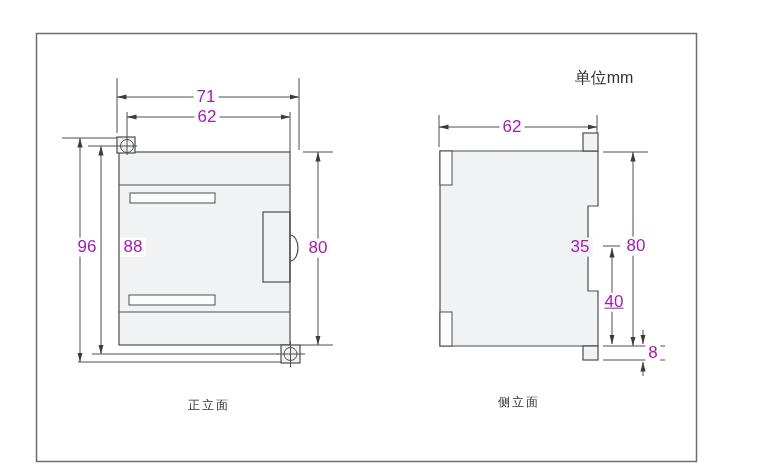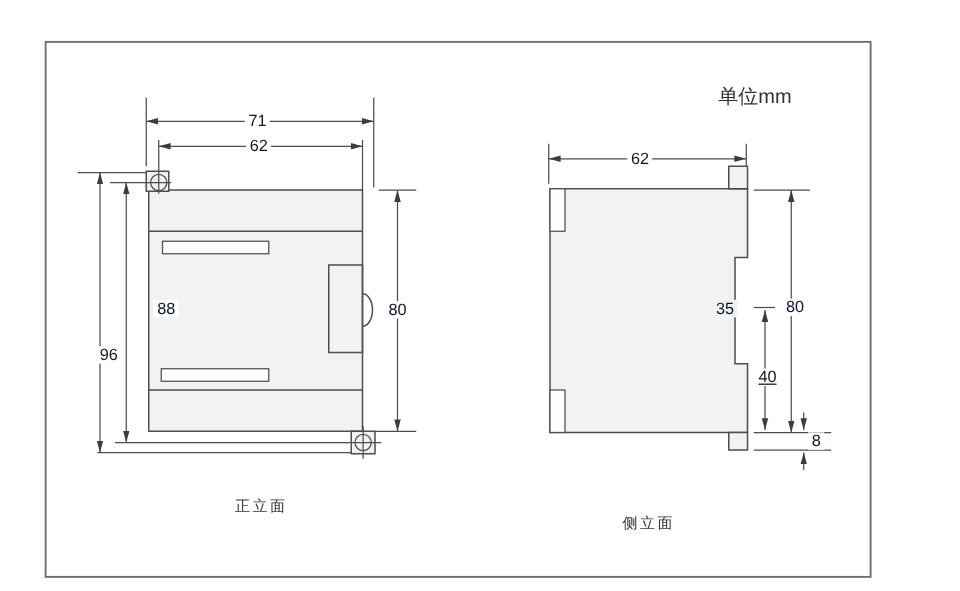--- a/index.html
+++ b/index.html
@@ -3,21 +3,21 @@
 <meta charset="utf-8">
 <style>
   html,body{margin:0;padding:0;background:#ffffff;}
   #stage{
     position:relative;width:768px;height:473px;background:#ffffff;overflow:hidden;
     font-family:"Liberation Sans","DejaVu Sans",sans-serif;
   }
   #drawing-svg{position:absolute;left:0;top:0;}
   .lbl{
     position:absolute;transform:translate(-50%,-50%);
-    font-size:13px;color:#0f172a;background:#ffffff;
+    font-size:17px;color:#a21caf;background:#ffffff;
     padding:0 3px;line-height:1.1;white-space:nowrap;z-index:5;
   }
   .lbl.on-body{background:#f1f2f4;}
   .caption{
     position:absolute;transform:translate(-50%,-50%);
     font-size:12px;color:#303030;letter-spacing:2px;white-space:nowrap;z-index:5;
   }
   .unit{
     position:absolute;transform:translate(-50%,-50%);
     font-size:16px;color:#303030;white-space:nowrap;z-index:5;
@@ -101,25 +101,25 @@
       <rect x="583" y="346" width="15" height="14" fill="#f1f2f4" stroke="#4e4e4e" stroke-width="1.2"></rect>
       <rect x="440" y="151" width="12" height="34" fill="#fdfdfd" stroke="#4e4e4e" stroke-width="1"></rect>
       <rect x="440" y="312" width="12" height="34" fill="#fdfdfd" stroke="#4e4e4e" stroke-width="1"></rect>
     </g>
   </svg>
 
   <span class="unit" style="left:604px;top:78px;">单位mm</span>
 
   <span class="lbl" style="left:206px;top:97px;">71</span>
   <span class="lbl" style="left:207px;top:117px;">62</span>
-  <span class="lbl" style="left:87px;top:247px;margin-top:37px;">96</span>
+  <span class="lbl" style="left:87px;top:247px;">96</span>
   <span class="lbl" style="left:108px;top:247px;margin-left:25px;">88</span>
   <span class="lbl" style="left:318px;top:248px;">80</span>
 
   <span class="lbl" style="left:512px;top:127px;">62</span>
   <span class="lbl on-body" style="left:580px;top:247px;">35</span>
   <span class="lbl" style="left:636px;top:246px;">80</span>
   <span class="lbl" style="left:614px;top:302px;text-decoration:underline;">40</span>
   <span class="lbl" style="left:653px;top:353px;">8</span>
 
   <span class="caption" style="left:209px;top:405px;">正立面</span>
-  <span class="caption" style="left:519px;top:419px;">侧立面</span>
+  <span class="caption" style="left:519px;top:402px;">侧立面</span>
 </div>
 
 </body></html>

